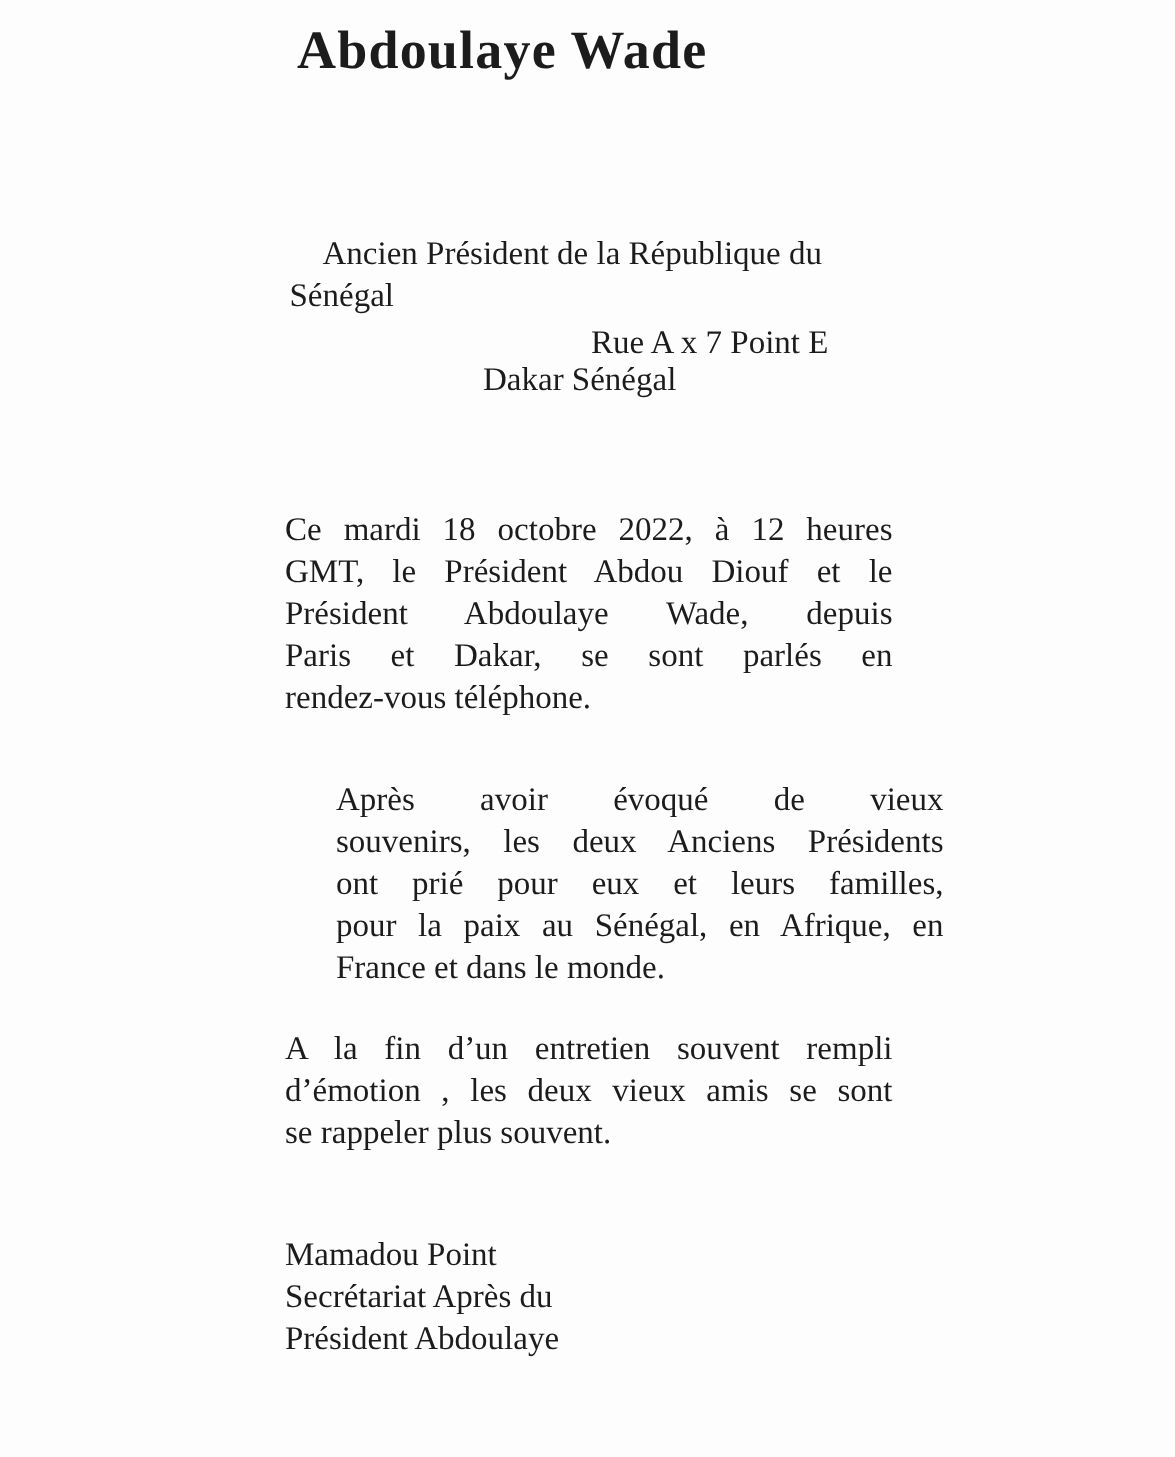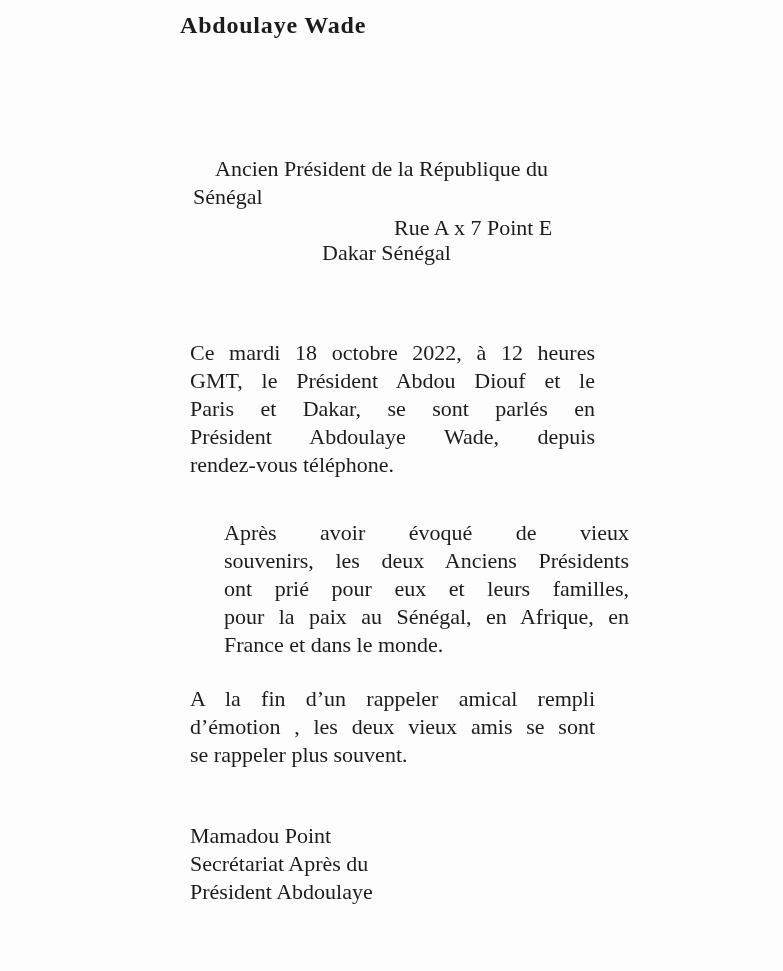--- a/index.html
+++ b/index.html
@@ -11,23 +11,23 @@
     position: relative;
     width: 783px;
     height: 971px;
     background: #fdfdfd;
     color: #1c1c1c;
     font-family: "Liberation Serif", serif;
     overflow: hidden;
   }
   .letter-title {
     position: absolute;
-    left: 180px;
+    left: 198px;
     top: 12px;
-    font-size: 24px;
+    font-size: 36px;
     font-weight: bold;
     letter-spacing: 0.8px;
     white-space: nowrap;
   }
   .lh-line {
     position: absolute;
     font-size: 22px;
     line-height: 26px;
     white-space: nowrap;
   }
@@ -64,35 +64,35 @@
   <div>
     <div class="lh-line" id="lh-0">Ancien Président de la République du</div>
     <div class="lh-line" id="lh-1">Sénégal</div>
     <div class="lh-line" id="lh-2">Rue A x 7 Point E</div>
     <div class="lh-line" id="lh-3">Dakar Sénégal</div>
   </div>
 
   <div class="para" id="para-0">
     <span class="bline jl">Ce mardi 18 octobre 2022, à 12 heures</span>
     <span class="bline jl">GMT, le Président Abdou Diouf et le</span>
+    <span class="bline jl">Président Abdoulaye Wade, depuis</span>
     <span class="bline jl">Paris et Dakar, se sont parlés en</span>
-    <span class="bline jl">Président Abdoulaye Wade, depuis</span>
     <span class="bline ll">rendez-vous téléphone.</span>
   </div>
 
   <div class="para" id="para-1">
     <span class="bline jl">Après avoir évoqué de vieux</span>
     <span class="bline jl">souvenirs, les deux Anciens Présidents</span>
     <span class="bline jl">ont prié pour eux et leurs familles,</span>
     <span class="bline jl">pour la paix au Sénégal, en Afrique, en</span>
     <span class="bline ll">France et dans le monde.</span>
   </div>
 
   <div class="para" id="para-2">
-    <span class="bline jl">A la fin d’un rappeler amical rempli</span>
+    <span class="bline jl">A la fin d’un entretien souvent rempli</span>
     <span class="bline jl">d’émotion , les deux vieux amis se sont</span>
     <span class="bline ll">se rappeler plus souvent.</span>
   </div>
 
   <div class="para" id="signature">
     <span class="bline ll">Mamadou Point</span>
     <span class="bline ll">Secrétariat Après du</span>
     <span class="bline ll">Président Abdoulaye</span>
   </div>
 

